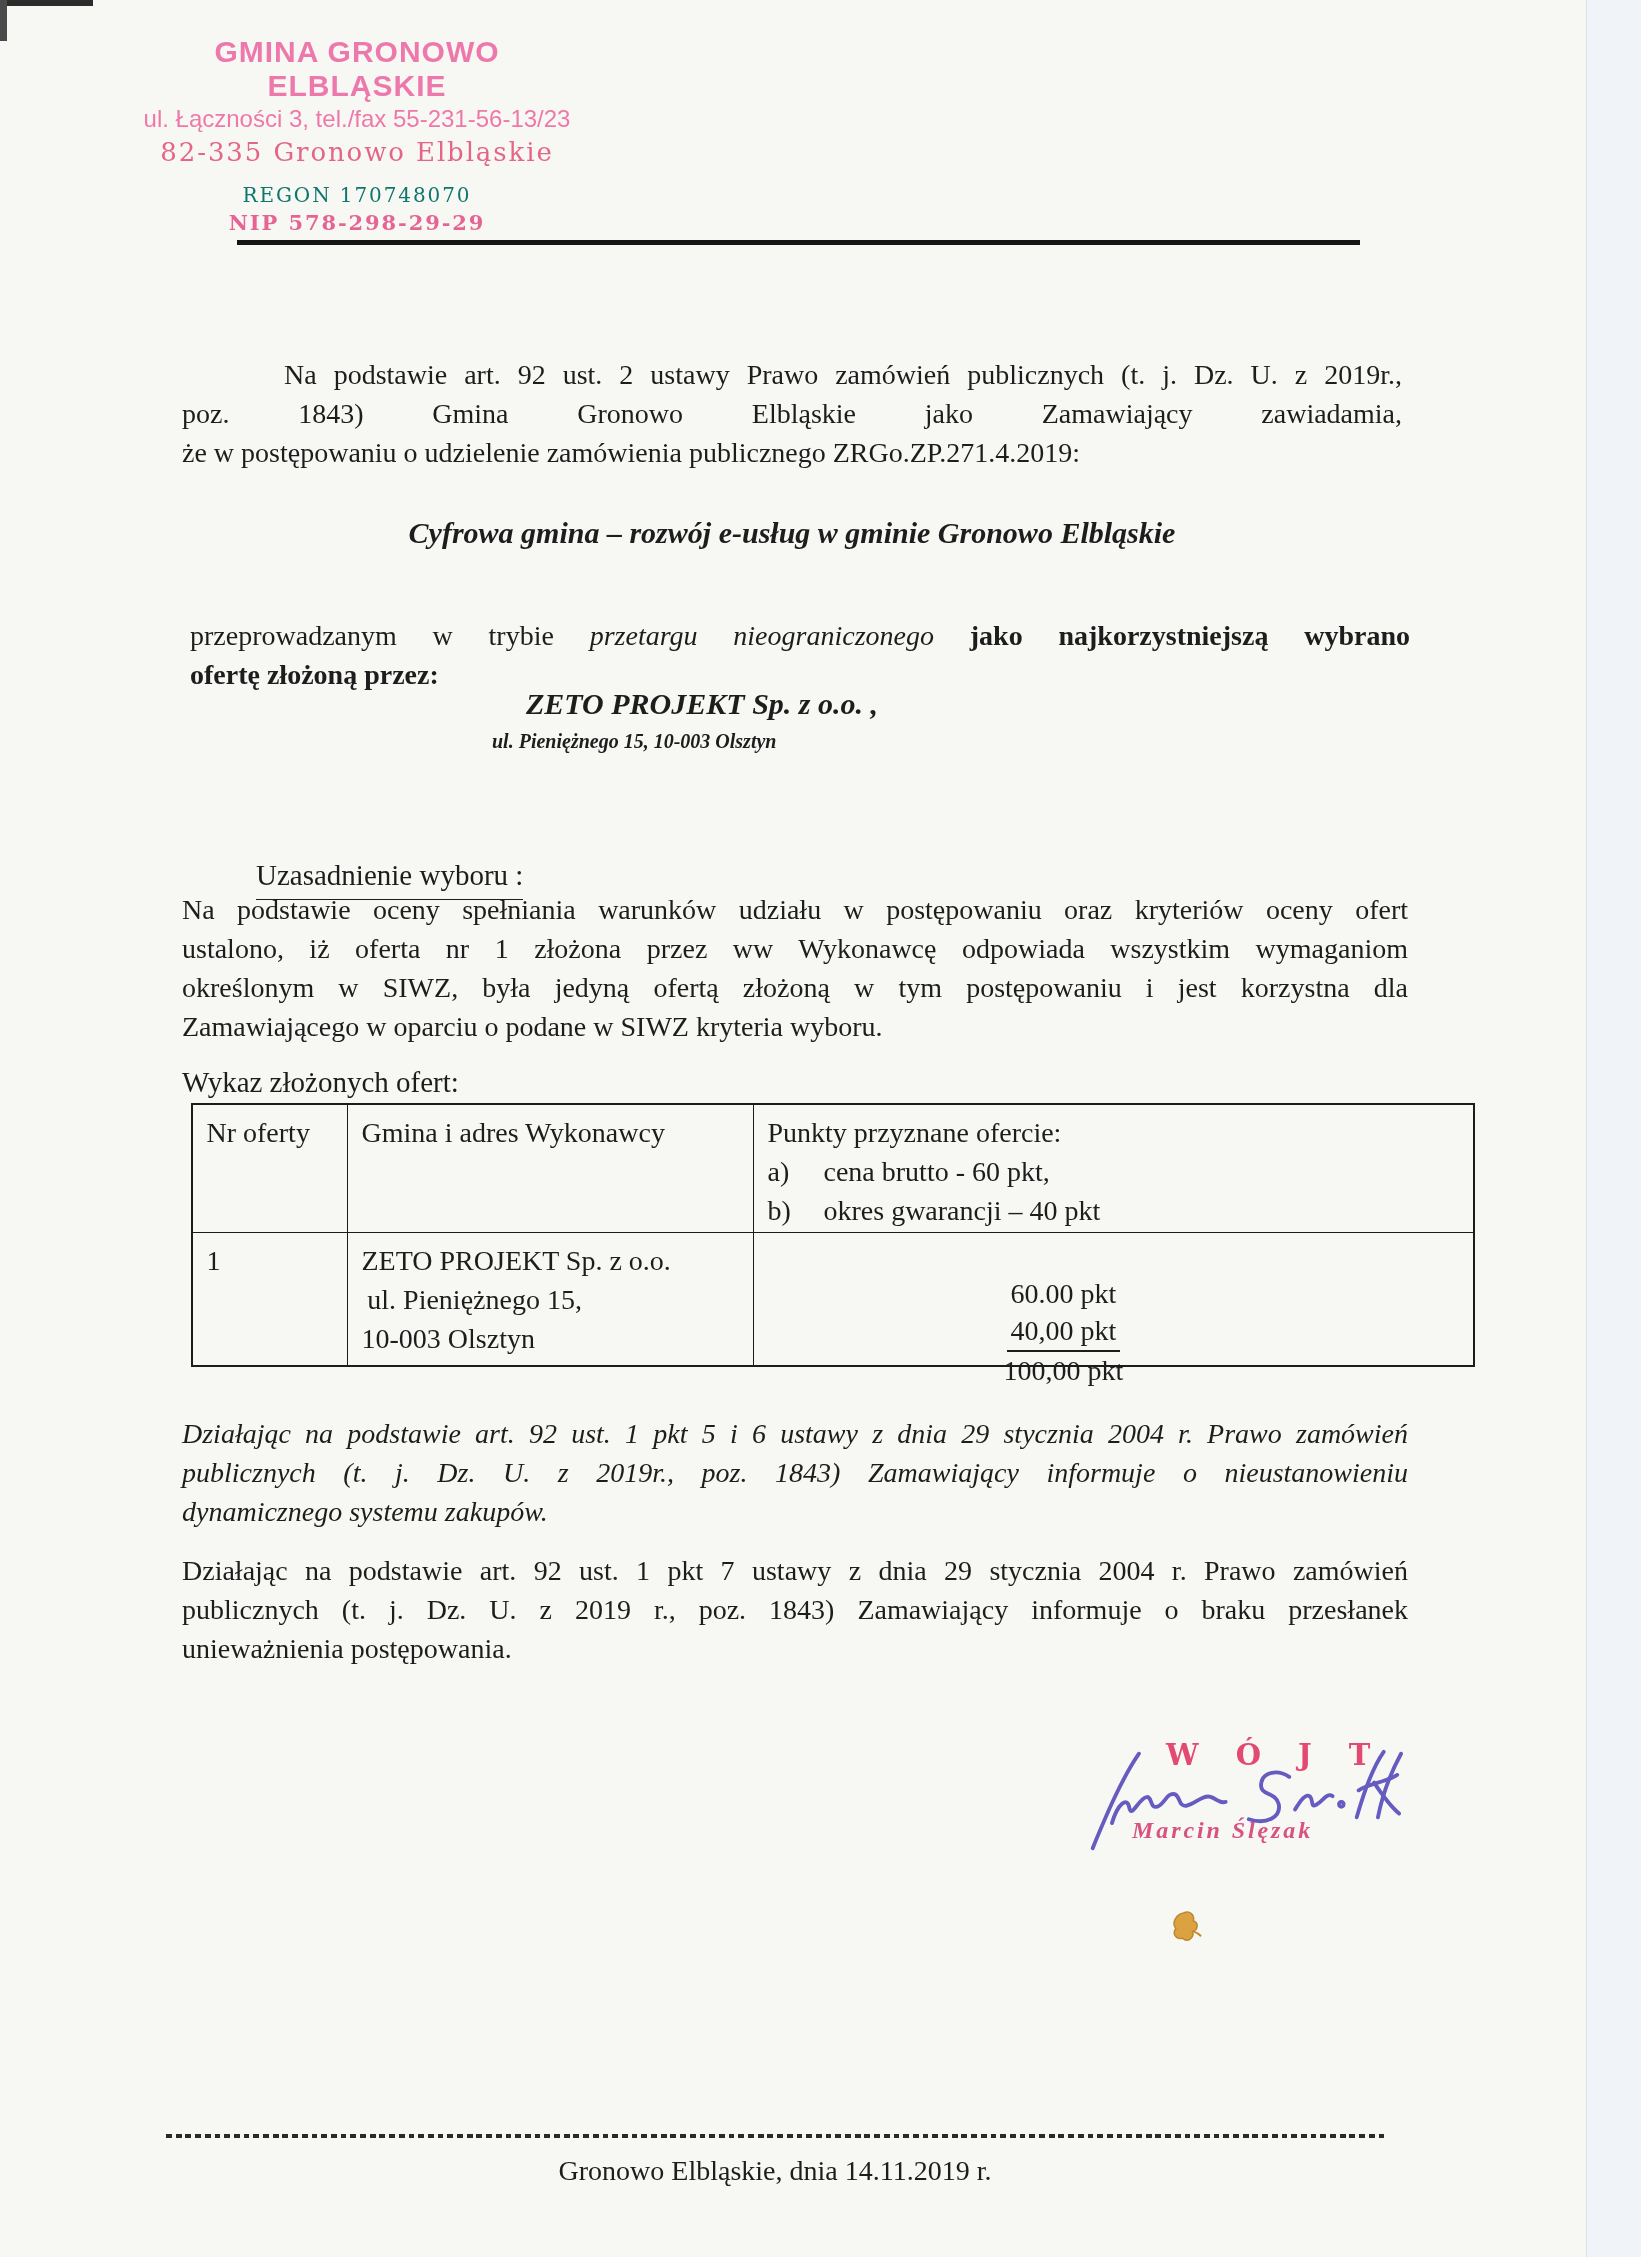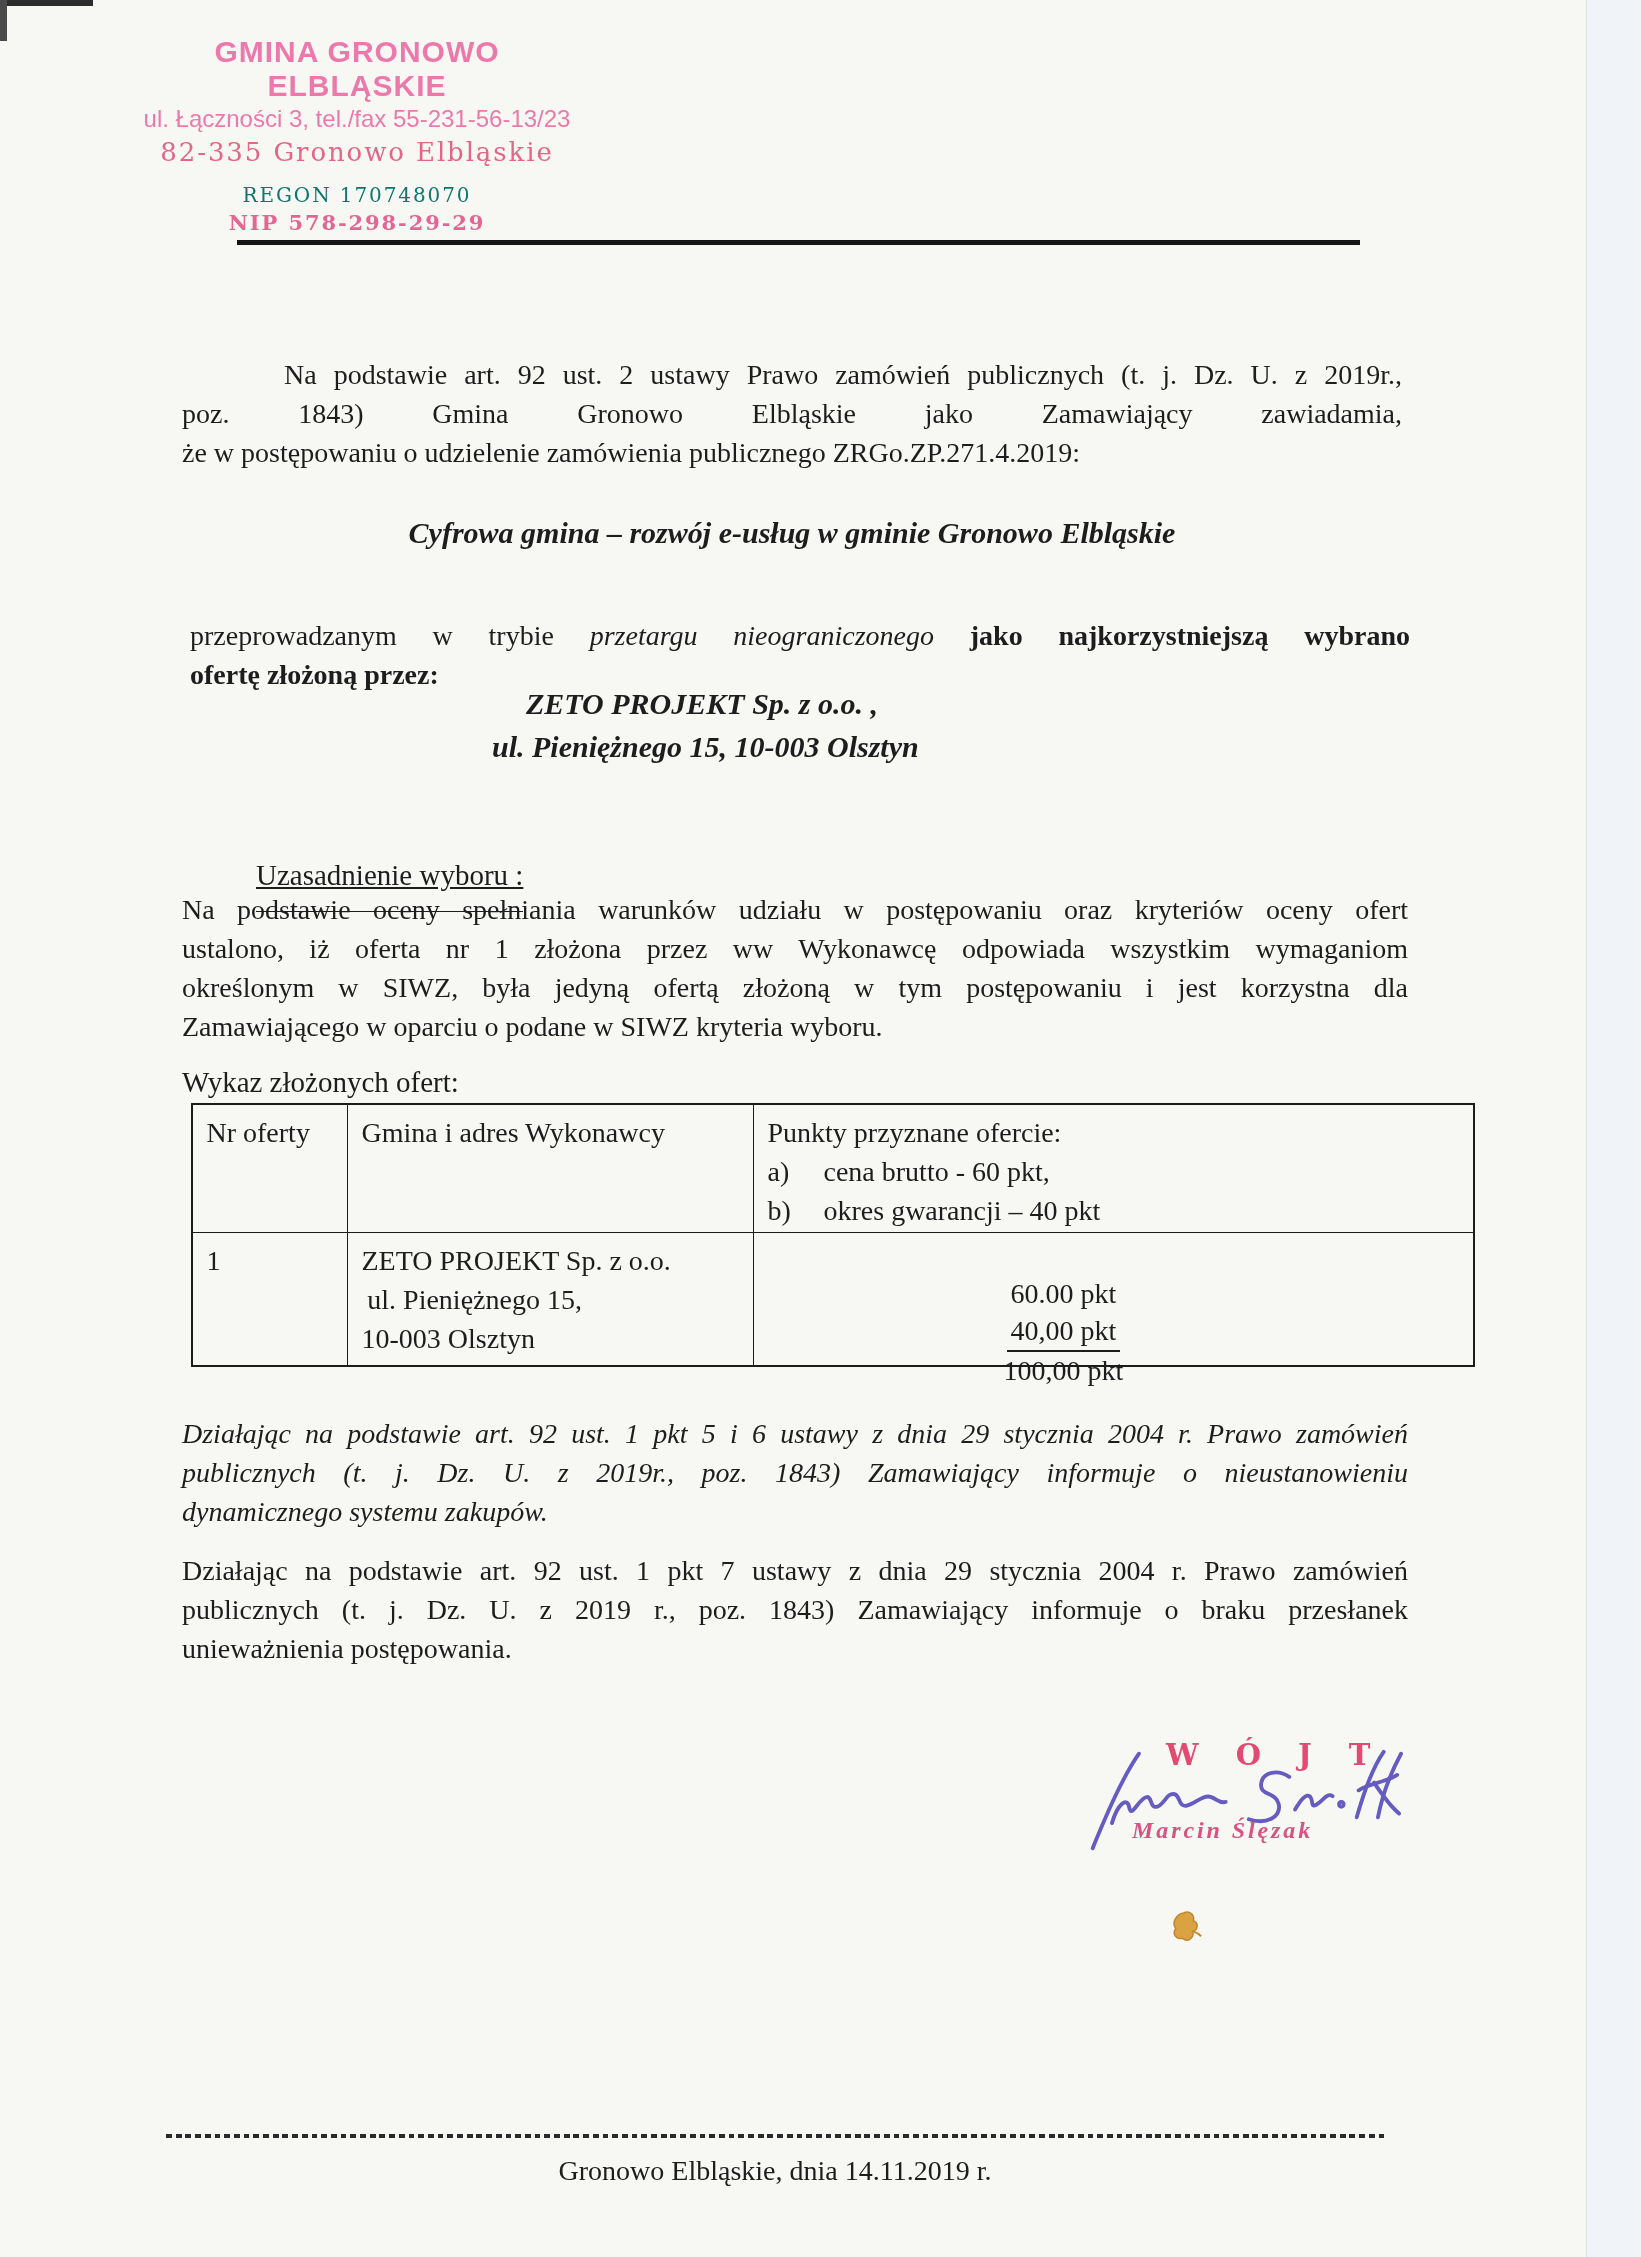--- a/index.html
+++ b/index.html
@@ -37,24 +37,24 @@
   .indent1{padding-left:102px;}
   .p-intro{left:182px;top:355px;width:1220px;}
   .subject{
     position:absolute;left:182px;top:516px;width:1220px;
     text-align:center;font-size:30px;font-weight:bold;font-style:italic;
   }
   .p-selection{left:182px;top:616px;width:1220px;margin-left:8px;}
   .seg-it{font-style:italic;}
   .seg-b{font-weight:bold;}
   .winner-name{position:absolute;left:526px;top:687px;font-size:30px;font-weight:bold;font-style:italic;}
-  .winner-addr{position:absolute;left:492px;top:730px;font-size:30px;font-weight:bold;font-style:italic;}
+  .winner-addr{position:absolute;left:492px;top:730px;font-size:20px;font-weight:bold;font-style:italic;}
   .uzasadnienie{
     position:absolute;left:256px;top:859px;font-size:29px;
-    border-bottom:1.9px solid #1d1d1d;padding-bottom:19px;text-decoration:underline;
+    border-bottom:1.9px solid #1d1d1d;padding-bottom:7px;
   }
   .p-just{left:182px;top:890px;width:1226px;}
   .wykaz-label{position:absolute;left:182px;top:1066px;font-size:29px;}
   
   .offers-table{
     position:absolute;left:191px;top:1103px;width:1284px;height:264px;
     border:2.9px solid #1c1c1c;box-sizing:border-box;
     display:grid;grid-template-columns:155px 406px 1fr;grid-template-rows:128px 1fr;
     font-size:28px;line-height:39px;
   }

